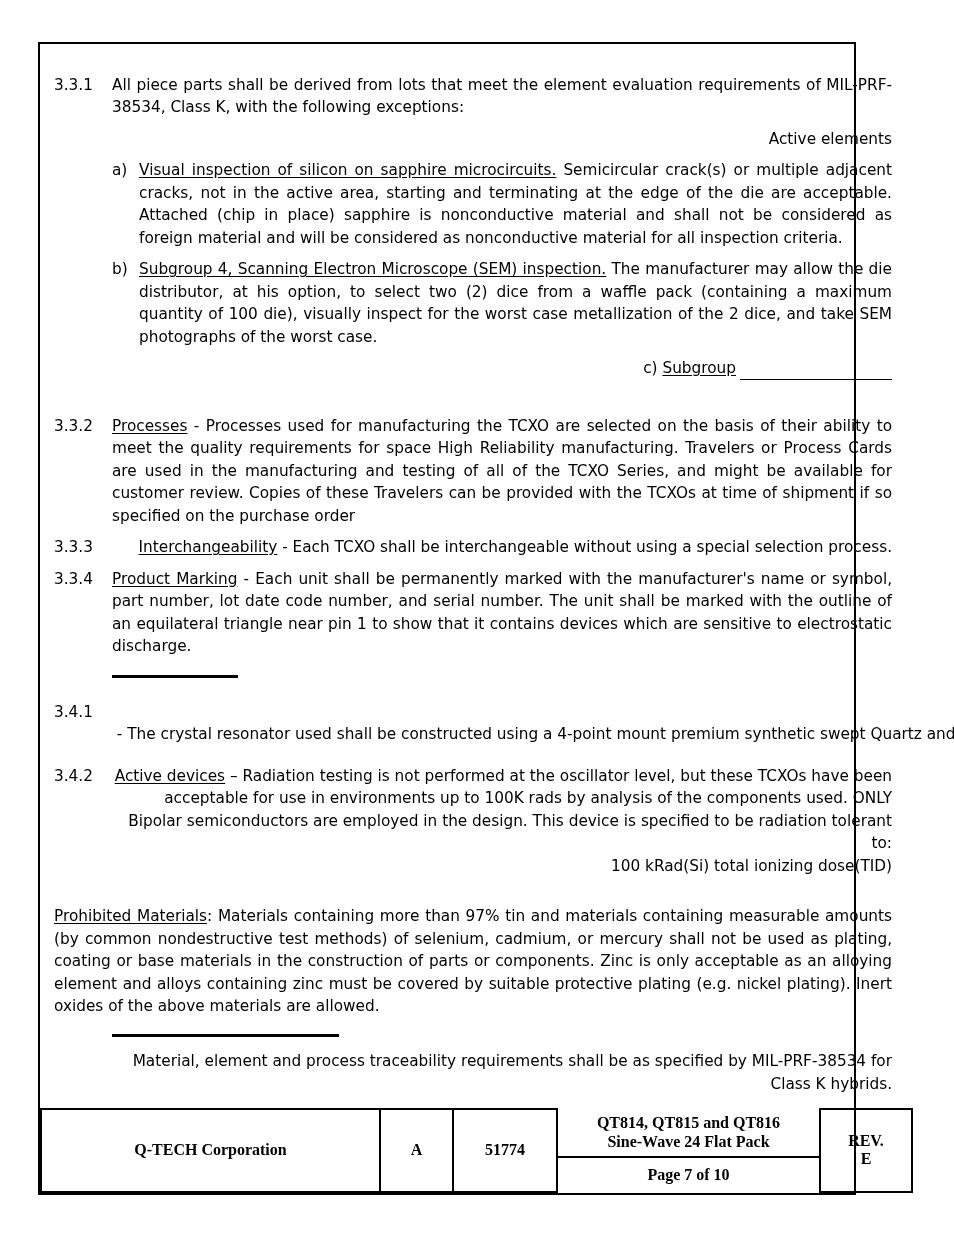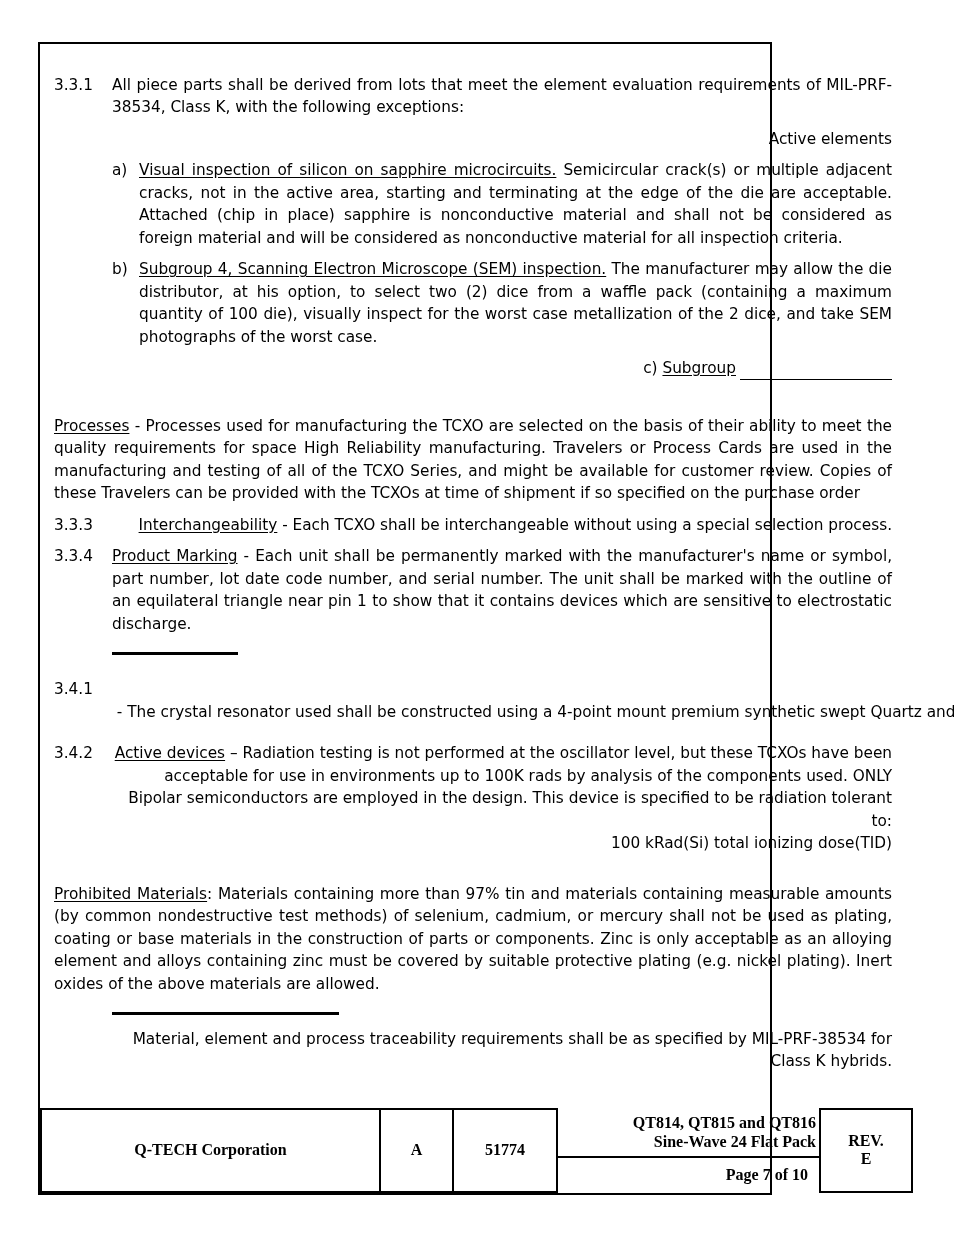--- a/index.html
+++ b/index.html
@@ -14,21 +14,21 @@
     color: #000000;
     position: relative;
     overflow: hidden;
   }
 
   
   .page-frame {
     position: absolute;
     left: 38px;
     top: 42px;
-    width: 734px;       
+    width: 818px;       
     height: 1153px;     
     border: 2.5px solid #000;
     box-sizing: border-box;
     background: #fff;
   }
 
   .page-body {
     position: absolute;
     left: 0;
     top: 0;
@@ -143,21 +143,21 @@
     border-collapse: collapse;
     width: 100%;
     table-layout: fixed;
   }
   .footer-table td.no-pad { padding: 0; border: none; }
   .nested-title td {
     border: 2.2px solid #000;
     border-top: none;
     border-left: none;
     border-right: none;
-    text-align: right;
+    text-align: center;
   }
   .nested-title tr:last-child td { border-bottom: none; }
 </style>
 </head>
 <body>
 
 <div class="page-frame">
   <div class="page-body">
 
     <div class="content">
@@ -180,20 +180,21 @@
       </div>
 
       <div class="plain-indent">
         <span>c)</span>
         <u>Subgroup</u><span class="blank-rule"></span>
       </div>
 
       <div class="gap-lg"></div>
 
       <div class="clause">
+        <span class="num">3.3.2</span>
         <span class="body-text"><u>Processes</u><span> - Processes used for manufacturing the TCXO are selected on the basis of their ability to meet the quality requirements for space High Reliability manufacturing. Travelers or Process Cards are used in the manufacturing and testing of all of the TCXO Series, and might be available for customer review. Copies of these Travelers can be provided with the TCXOs at time of shipment if so specified on the purchase order</span></span>
       </div>
 
       <div class="clause">
         <span class="num">3.3.3</span>
         <span class="body-text left"><u>Interchangeability</u><span> - Each TCXO shall be interchangeable without using a special selection process.</span></span>
       </div>
 
       <div class="clause">
         <span class="num">3.3.4</span>

